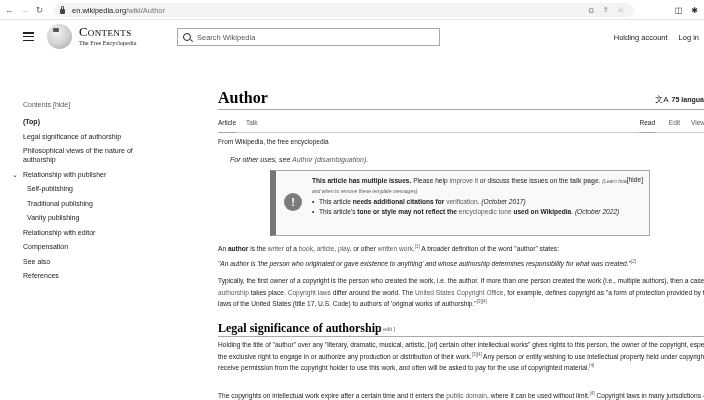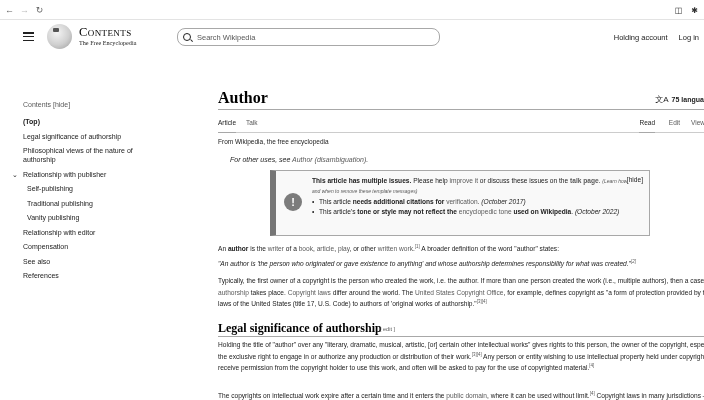--- a/index.html
+++ b/index.html
@@ -20,21 +20,21 @@
   .ext-icons { position: absolute; right: 6px; top: 3px; height: 14px; display: flex; align-items: center; gap: 9px; color: #333; font-size: 8px; }
 
   
   .menu-icon { position: absolute; left: 23px; top: 32px; width: 11px; height: 9px; display: flex; flex-direction: column; justify-content: space-between; }
   .menu-icon span { display: block; height: 1.5px; background: #202122; }
   .logo-globe { position: absolute; left: 47px; top: 24px; width: 25px; height: 25px; border-radius: 50%; background: radial-gradient(circle at 40% 35%, #f4f4f4 0%, #cfcfcf 55%, #9a9a9a 100%); }
   .logo-globe::after { content: ""; position: absolute; left: 6px; top: 4px; width: 6px; height: 4px; background: #555; border-radius: 1px; }
   .wordmark { position: absolute; left: 79px; top: 26px; font-family: "Liberation Serif", serif; }
   .wordmark .w1 { font-size: 12.5px; letter-spacing: 0.4px; color: #000; line-height: 12px; font-variant: small-caps; }
   .wordmark .w2 { font-size: 6.2px; color: #202122; margin-top: 1px; }
-  .search-box { position: absolute; left: 177px; top: 28px; width: 263px; height: 18px; border: 1px solid #a2a9b1; border-radius: 8px; display: flex; align-items: center; padding-left: 5px; background: #fff; }
+  .search-box { position: absolute; left: 177px; top: 28px; width: 263px; height: 18px; border: 1px solid #a2a9b1; border-radius: 0; display: flex; align-items: center; padding-left: 5px; background: #fff; }
   .search-icon { width: 8px; height: 8px; border: 1.3px solid #202122; border-radius: 50%; position: relative; margin-right: 6px; }
   .search-icon::after { content: ""; position: absolute; width: 3px; height: 1.3px; background: #202122; right: -3px; bottom: -1.5px; transform: rotate(45deg); }
   .search-input { border: none; outline: none; font-family: "Liberation Sans", sans-serif; font-size: 7.5px; color: #72777d; width: 230px; background: transparent; }
   .search-input::placeholder { color: #54595d; }
   .user-links { position: absolute; right: 5px; top: 33px; display: flex; gap: 11px; font-size: 7.5px; color: #202122; }
 
   
   .toc { position: absolute; left: 23px; top: 101px; width: 145px; font-size: 7px; color: #202122; }
   .toc .toc-title { color: #54595d; margin-bottom: 9px; }
   .toc .item { color: #202122; line-height: 9px; margin-bottom: 5.5px; }
@@ -85,20 +85,29 @@
   .p4 { top: 251px; }
   .p5 { top: 302px; }
 </style>
 </head>
 <body>
 
 <div class="browser-bar">
   <div class="nav-btn first">←</div>
   <div class="nav-btn" style="color:#bbb">→</div>
   <div class="nav-btn">↻</div>
+  <div class="omnibox">
+    <span class="lock"></span>
+    <span class="url"><span class="host">en.wikipedia.org</span><span class="path">/wiki/Author</span></span>
+    <div class="omni-icons" style="right:10px">
+      <span>G</span>
+      <span>⇧</span>
+      <span>☆</span>
+    </div>
+  </div>
   <div class="ext-icons">
     <span>◫</span>
     <span>✱</span>
   </div>
 </div>
 
 <div class="menu-icon">
     <span></span>
     <span></span>
     <span></span>

